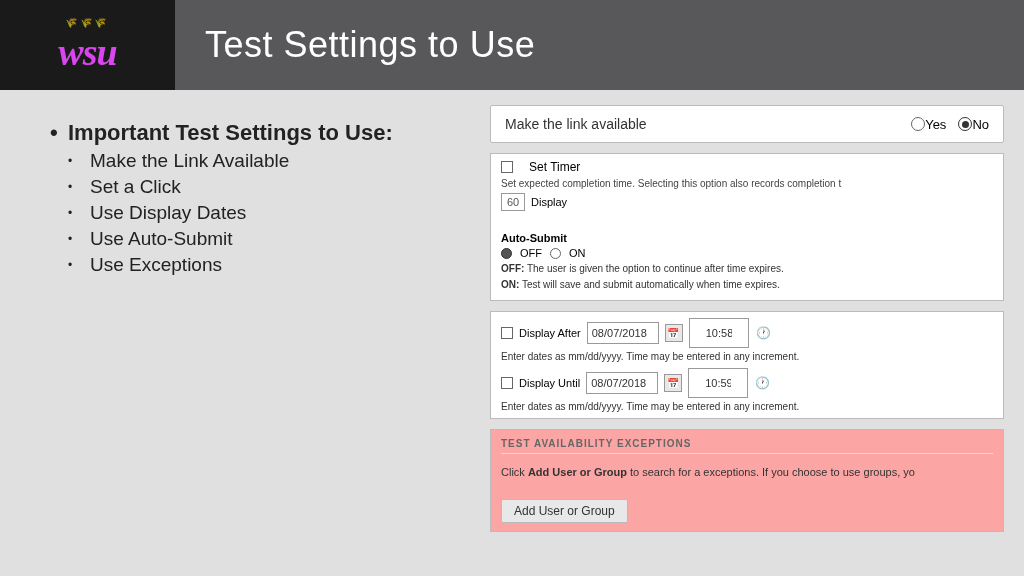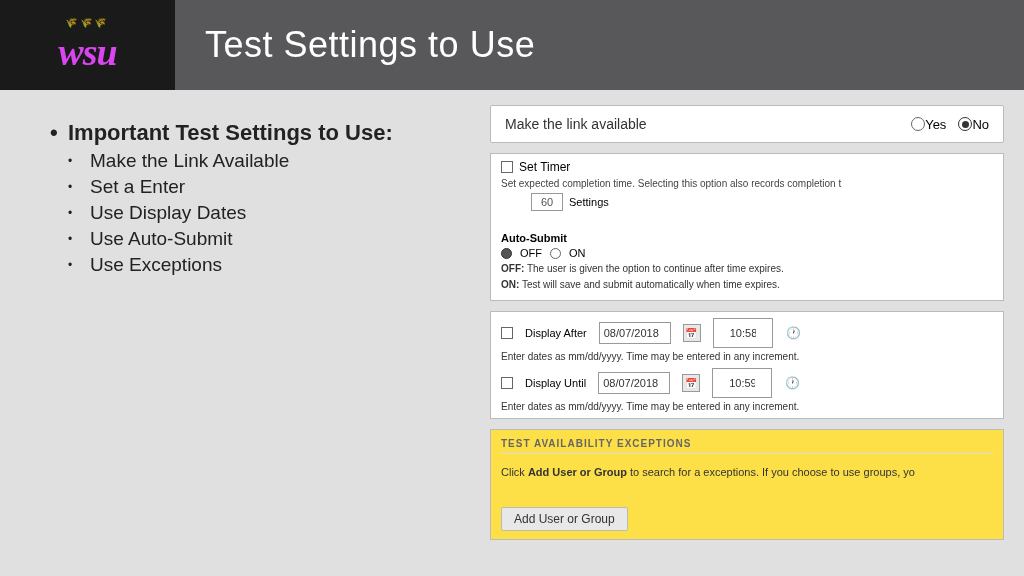--- a/index.html
+++ b/index.html
@@ -153,45 +153,44 @@
     
     .timer-widget {
       background: #fff;
       border: 1px solid #bbb;
       padding: 6px 10px 8px 10px;
       font-size: 11px;
     }
     .timer-header {
       display: flex;
       align-items: center;
-      gap: 6px;
+      gap: 16px;
       font-size: 12px;
       margin-bottom: 4px;
     }
     .checkbox-small {
       width: 12px;
       height: 12px;
       border: 1px solid #666;
       display: inline-block;
     }
     .timer-row {
       display: flex;
       align-items: center;
       gap: 6px;
       margin: 4px 0;
     }
     .input-small {
-      width: 32px;
+      width: 24px;
       height: 18px;
       border: 1px solid #999;
       background: #fff;
       font-size: 11px;
       text-align: center;
       color: #555;
-      margin-left: 30px;
     }
     .autosubmit-label {
       font-size: 11px;
       font-weight: bold;
       margin-top: 21px;
     }
     .autosubmit-row {
       display: flex;
       align-items: center;
       gap: 8px;
@@ -218,21 +217,21 @@
     
     .date-widget {
       background: #fff;
       border: 1px solid #bbb;
       padding: 6px 10px;
       font-size: 11px;
     }
     .date-row {
       display: flex;
       align-items: center;
-      gap: 12px;
+      gap: 6px;
       margin-bottom: 3px;
     }
     .date-input {
       border: 1px solid #999;
       padding: 2px 4px;
       font-size: 11px;
       color: #333;
       height: 22px;
     }
     .date-icon {
@@ -263,39 +262,39 @@
       height: 18px;
       display: flex;
       align-items: center;
       justify-content: center;
       font-size: 12px;
       color: #666;
     }
 
     
     .exceptions-widget {
-      background: #fde047;
+      background: #fca5a5;
       border: 1px solid #bbb;
       padding: 8px 10px;
       font-size: 11px;
     }
     .exceptions-header {
       font-size: 10px;
       font-weight: bold;
       color: #666;
       letter-spacing: 1px;
       text-transform: uppercase;
       margin-bottom: 10px;
       padding-bottom: 4px;
       border-bottom: 1px solid #ddd;
     }
     .exceptions-text {
       font-size: 11px;
       color: #333;
-      margin-bottom: 26px;
+      margin-bottom: 18px;
       line-height: 1.5;
     }
     .exceptions-text strong {
       font-weight: bold;
     }
     .add-user-btn {
       background: #e8e8e8;
       border: 1px solid #bbb;
       padding: 4px 12px;
       font-size: 12px;
@@ -331,21 +330,21 @@
 </div>
 
 <div class="main">
 
   <div class="left-panel">
     <ul class="bullet-list">
       <li>
         <span>Important Test Settings to Use:</span>
         <ul class="sub-list">
           <li><span>Make the Link Available</span></li>
-          <li><span>Set a Enter</span></li>
+          <li><span>Set a Click</span></li>
           <li><span>Use Display Dates</span></li>
           <li><span>Use Auto-Submit</span></li>
           <li><span>Use Exceptions</span></li>
         </ul>
       </li>
     </ul>
   </div>
 
   <div class="right-panel">
 
@@ -364,21 +363,21 @@
     </div>
 
     <div class="timer-widget">
       <div class="timer-header">
         <div class="checkbox-small"></div>
         <span>Set Timer</span>
       </div>
       <div style="font-size:10px;color:#444;">Set expected completion time. Selecting this option also records completion t</div>
       <div class="timer-row">
         <input class="input-small" type="text" value="60" style="">
-        <span>Settings</span>
+        <span>Display</span>
       </div>
       <div class="autosubmit-label">Auto-Submit</div>
       <div class="autosubmit-row">
         <div class="radio-small sel"></div>
         <span>OFF</span>
         <div class="radio-small"></div>
         <span>ON</span>
       </div>
       <div class="timer-note">
         <strong>OFF:</strong> <span style="display:inline">The user is given the option to continue after time expires.</span>

